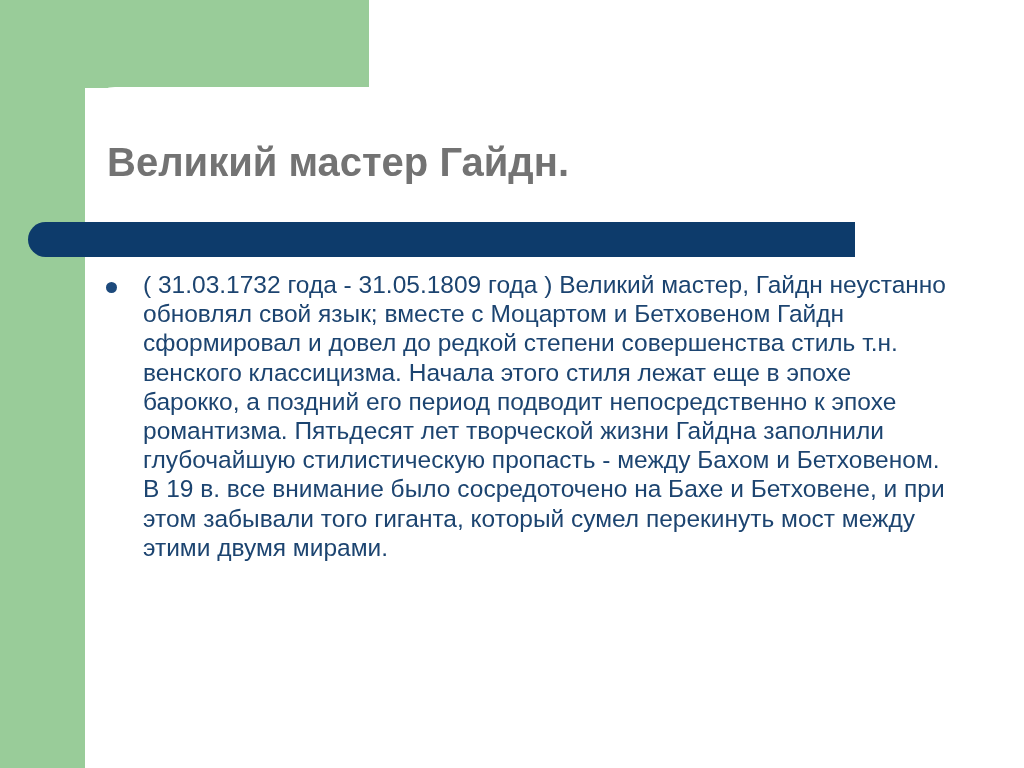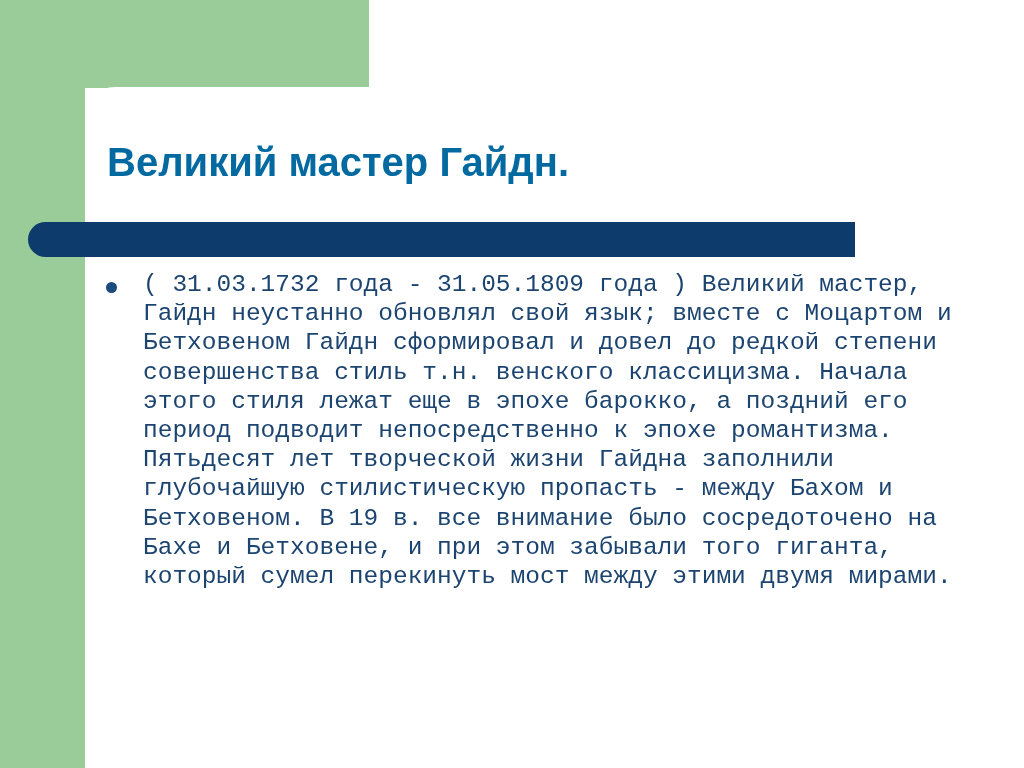--- a/index.html
+++ b/index.html
@@ -45,21 +45,21 @@
     background: #ffffff;
     border-top-left-radius: 30px;
   }
 
   
   .slide-title {
     position: absolute;
     left: 107px;
     top: 139px;
     width: 820px;
-    color: #0369a1;
+    color: #737373;
     font-size: 40px;
     font-weight: bold;
     line-height: 46px;
     letter-spacing: 0px;
     white-space: nowrap;
   }
 
   
   .title-rule {
     position: absolute;
@@ -75,21 +75,20 @@
   
   .body-block {
     position: absolute;
     left: 103px;
     top: 270px;
     width: 850px;
   }
   .bullet-row {
     position: relative;
     padding-left: 40px;
-    font-family: Liberation Mono, monospace;
   }
   .bullet-marker {
     position: absolute;
     left: 3px;
     top: 12px;
     width: 11px;
     height: 11px;
     border-radius: 50%;
     background: #1d4a7c;
   }

